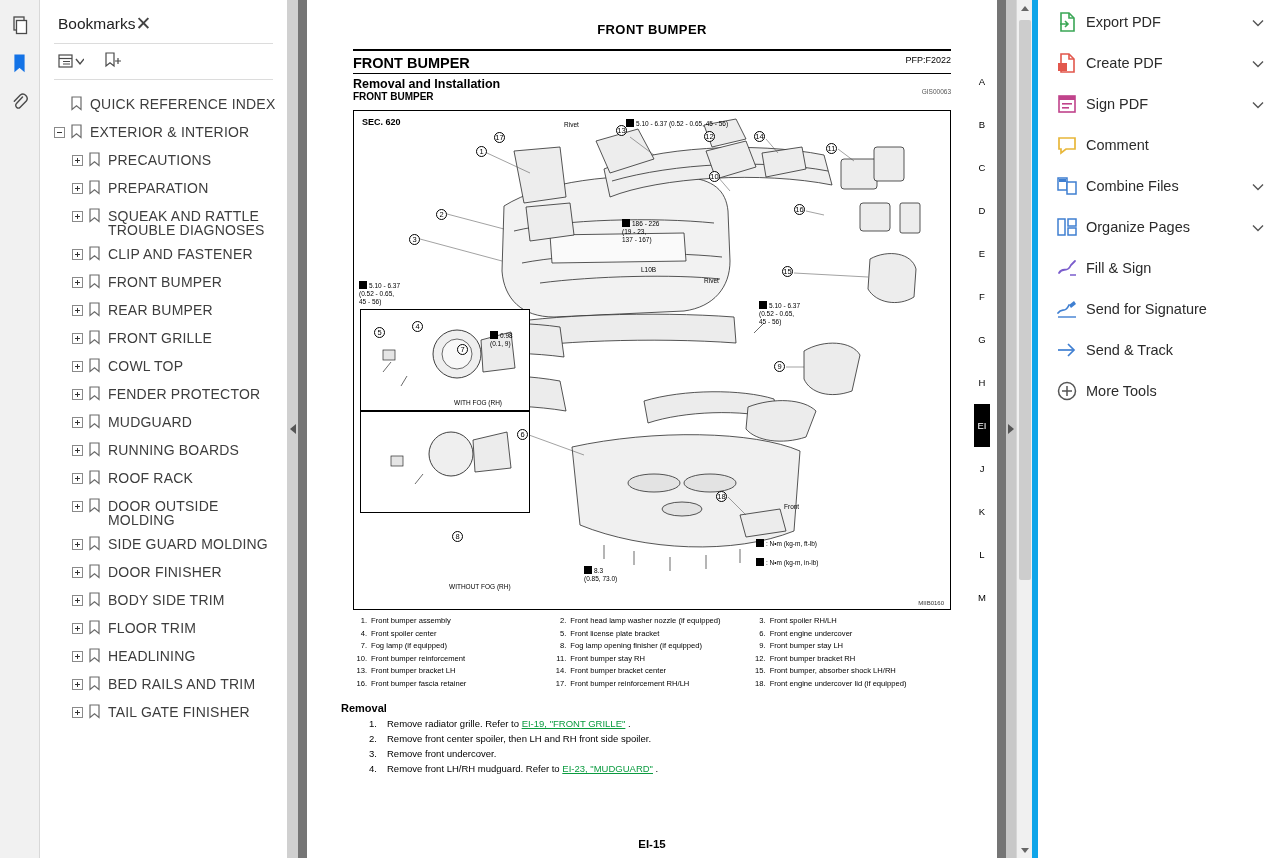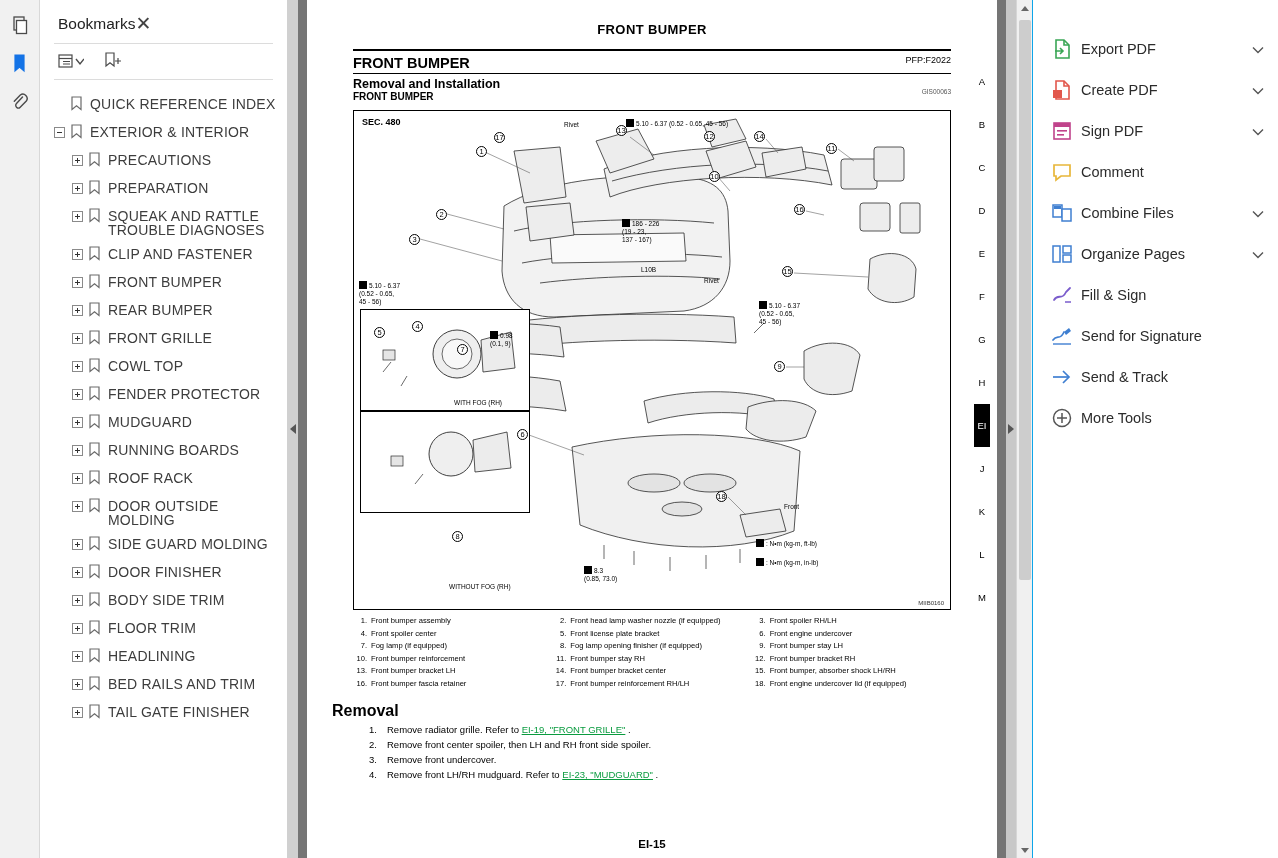--- a/index.html
+++ b/index.html
@@ -170,21 +170,21 @@
     margin: 6px 46px 0 46px;
     font-size: 7.6px;
     display: grid;
     grid-template-columns: 1fr 1fr 1fr;
     row-gap: 3px;
   }
   .part { display: flex; gap: 4px; padding-right: 6px; }
   .part .num { width: 14px; text-align: right; flex: 0 0 14px; }
   .part .nm { line-height: 9.5px; }
 
-  .removal-head { margin: 14px 46px 0 25px; font-size: 16px; font-weight: bold; }
+  .removal-head { margin: 14px 46px 0 34px; font-size: 11px; font-weight: bold; }
   .removal-list { margin: 2px 46px 0 62px; font-size: 9.5px; line-height: 15px; padding: 0; list-style: none; }
   .removal-list li { display: flex; gap: 6px; }
   .removal-list .idx { width: 12px; flex: 0 0 12px; }
   .lnk { color: #0a9b3f; text-decoration: underline; cursor: pointer; }
   .page-foot { position: absolute; bottom: 8px; left: 0; right: 0; text-align: center; font-weight: bold; font-size: 11.5px; }
 
   
   .alpha-col {
     position: absolute; right: 0; top: 0; width: 30px; height: 858px;
     display: flex; flex-direction: column; align-items: center;
@@ -211,23 +211,23 @@
   .vs-thumb {
     position: absolute; top: 20px; left: 2px; width: 12px; height: 560px;
     background: #cdcdcd; border-radius: 2px;
   }
   .tri-up { width:0;height:0;border-left:4px solid transparent;border-right:4px solid transparent;border-bottom:5px solid #666; }
   .tri-dn { width:0;height:0;border-left:4px solid transparent;border-right:4px solid transparent;border-top:5px solid #666; }
 
   
   .tools {
     width: 246px; height: 858px; background: #fff;
-    border-left: 1px solid #0ea5e9;
+    border-left: 6px solid #0ea5e9;
     flex: 0 0 246px;
-    padding-top: 28px;
+    padding-top: 1px;
   }
   .tool-row {
     display: flex; align-items: center;
     height: 41px; padding: 0 14px 0 18px;
     cursor: pointer;
   }
   .tool-ico { width: 30px; flex: 0 0 30px; display: flex; align-items: center; }
   .tool-label { font-size: 14.5px; color: #2b2b2b; flex: 1 1 auto; }
   .chev { width: 12px; flex: 0 0 12px; }
 </style>
@@ -449,21 +449,21 @@
         <div class="sec-head">
           <div class="sec-title">FRONT BUMPER</div>
           <div class="pfp">PFP:F2022</div>
         </div>
         <div class="sub-rule"></div>
         <div class="sub-title">Removal and Installation</div>
         <div class="sub-title2">FRONT BUMPER</div>
         <div class="gi-code">GIS00063</div>
 
         <div class="figure">
-          <div class="sec620">SEC. 480</div>
+          <div class="sec620">SEC. 620</div>
           <div class="fig-code">MIIB0160</div>
 
           <svg width="598" height="498" viewBox="0 0 598 498" style="position:absolute;left:0;top:0;">
             <g stroke="#2b2b2b" fill="none" stroke-width="0.8">
 
               <path d="M150 95 C190 70 260 62 330 66 C360 68 372 80 374 100 L376 150 C376 176 360 196 330 200 L200 206 C168 206 150 188 148 160 Z" fill="#f2f2f2"></path>
               <path d="M160 120 C210 108 300 106 360 112"></path>
               <path d="M168 152 C220 142 310 140 368 146"></path>
               <path d="M186 172 C240 165 320 163 366 168"></path>
 

